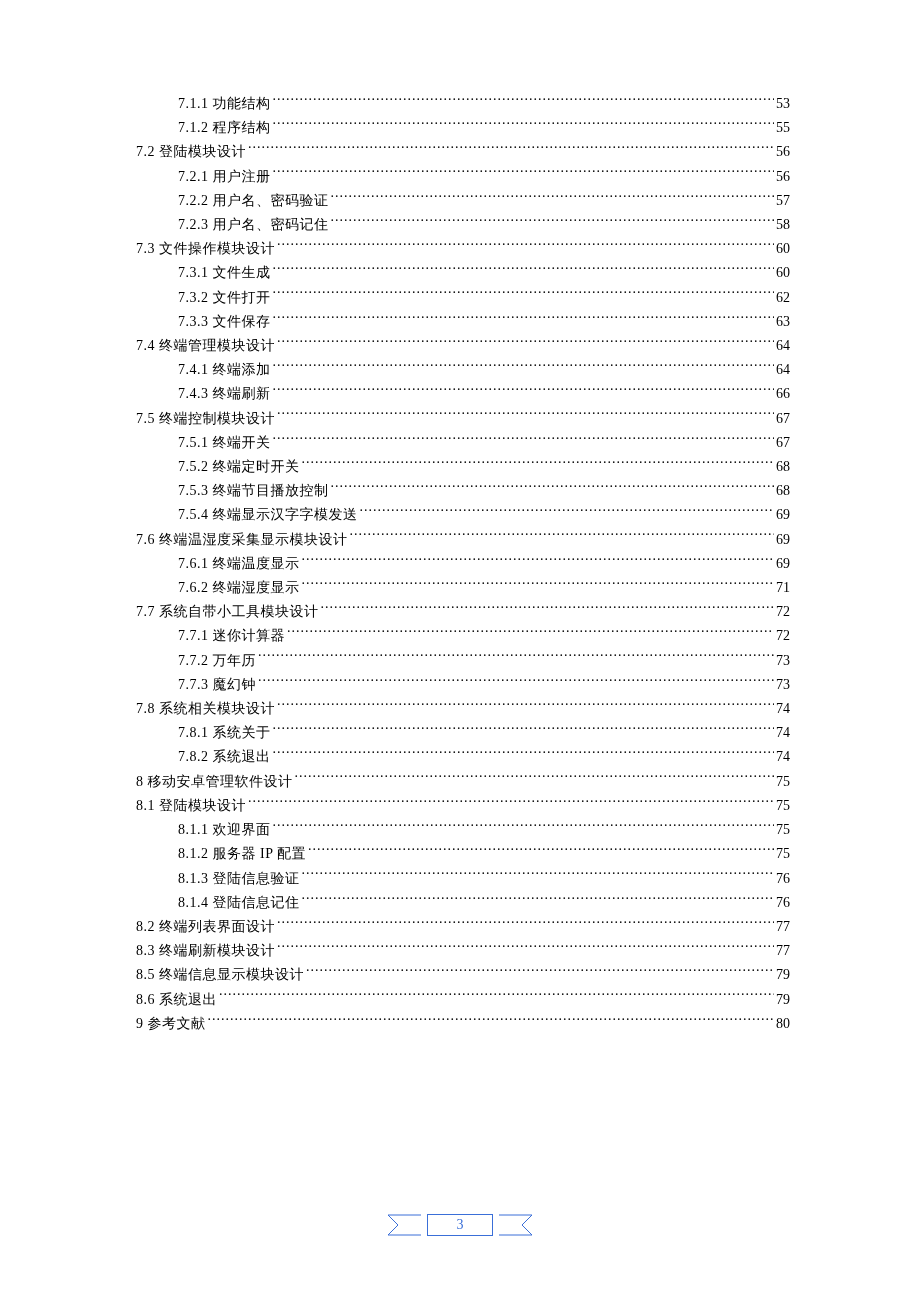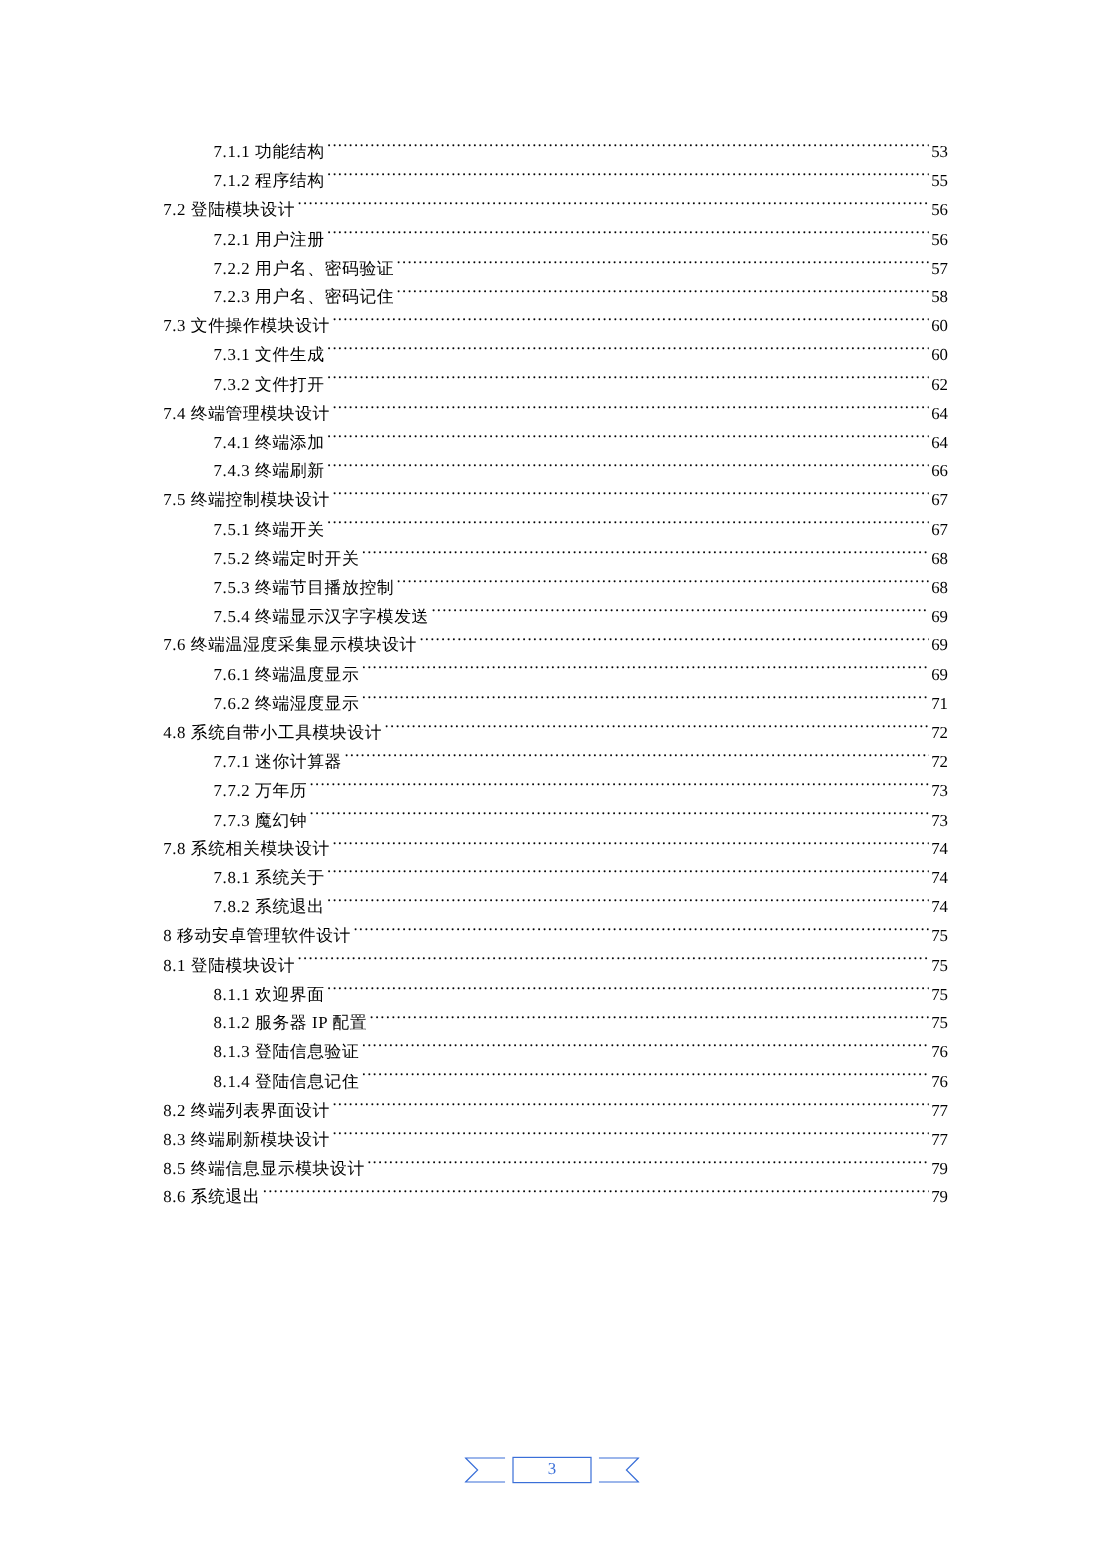--- a/index.html
+++ b/index.html
@@ -6,21 +6,21 @@
     body {
       width: 920px;
       height: 1302px;
       background: #fff;
       font-family: "SimSun", "宋体", serif;
       font-size: 14px;
       color: #000;
       position: relative;
     }
     .page {
-      padding: 116px 130px 0 136px;
+      padding: 92px 130px 0 136px;
     }
     .toc-line {
       display: flex;
       align-items: baseline;
       line-height: 24.2px;
       white-space: nowrap;
     }
     .toc-line.level-2 .toc-text { padding-left: 0; font-family: Liberation Serif, serif; }
     .toc-line.level-3 .toc-text { padding-left: 42px; }
     .toc-text {
@@ -117,20 +117,25 @@
       <div class="toc-line level-3">
         <span class="toc-text">7.3.1 文件生成</span>
         <span class="toc-dots"></span>
         <span class="toc-page">60</span>
       </div>
       <div class="toc-line level-3">
         <span class="toc-text">7.3.2 文件打开</span>
         <span class="toc-dots"></span>
         <span class="toc-page">62</span>
       </div>
+      <div class="toc-line level-3">
+        <span class="toc-text">7.3.3 文件保存</span>
+        <span class="toc-dots"></span>
+        <span class="toc-page">63</span>
+      </div>
       <div class="toc-line level-2">
         <span class="toc-text">7.4 终端管理模块设计</span>
         <span class="toc-dots"></span>
         <span class="toc-page">64</span>
       </div>
       <div class="toc-line level-3">
         <span class="toc-text">7.4.1 终端添加</span>
         <span class="toc-dots"></span>
         <span class="toc-page">64</span>
       </div>
@@ -173,21 +178,21 @@
         <span class="toc-text">7.6.1 终端温度显示</span>
         <span class="toc-dots"></span>
         <span class="toc-page">69</span>
       </div>
       <div class="toc-line level-3">
         <span class="toc-text">7.6.2 终端湿度显示</span>
         <span class="toc-dots"></span>
         <span class="toc-page">71</span>
       </div>
       <div class="toc-line level-2">
-        <span class="toc-text">4.8 系统自带小工具模块设计</span>
+        <span class="toc-text">7.7 系统自带小工具模块设计</span>
         <span class="toc-dots"></span>
         <span class="toc-page">72</span>
       </div>
       <div class="toc-line level-3">
         <span class="toc-text">7.7.1 迷你计算器</span>
         <span class="toc-dots"></span>
         <span class="toc-page">72</span>
       </div>
       <div class="toc-line level-3">
         <span class="toc-text">7.7.2 万年历</span>
@@ -256,20 +261,25 @@
       </div>
       <div class="toc-line level-2">
         <span class="toc-text">8.5 终端信息显示模块设计</span>
         <span class="toc-dots"></span>
         <span class="toc-page">79</span>
       </div>
       <div class="toc-line level-2">
         <span class="toc-text">8.6 系统退出</span>
         <span class="toc-dots"></span>
         <span class="toc-page">79</span>
+      </div>
+      <div class="toc-line level-2">
+        <span class="toc-text">9 参考文献</span>
+        <span class="toc-dots"></span>
+        <span class="toc-page">80</span>
       </div>
     </div>
 </div>
 
 <div class="page-number-ribbon">
   <div class="ribbon-side">
     <svg width="34" height="22" viewBox="0 0 34 22">
       <polyline points="34,1 1,1 11,11 1,21 34,21" fill="none" stroke="#3a6fd8" stroke-width="1"></polyline>
     </svg>
   </div>

